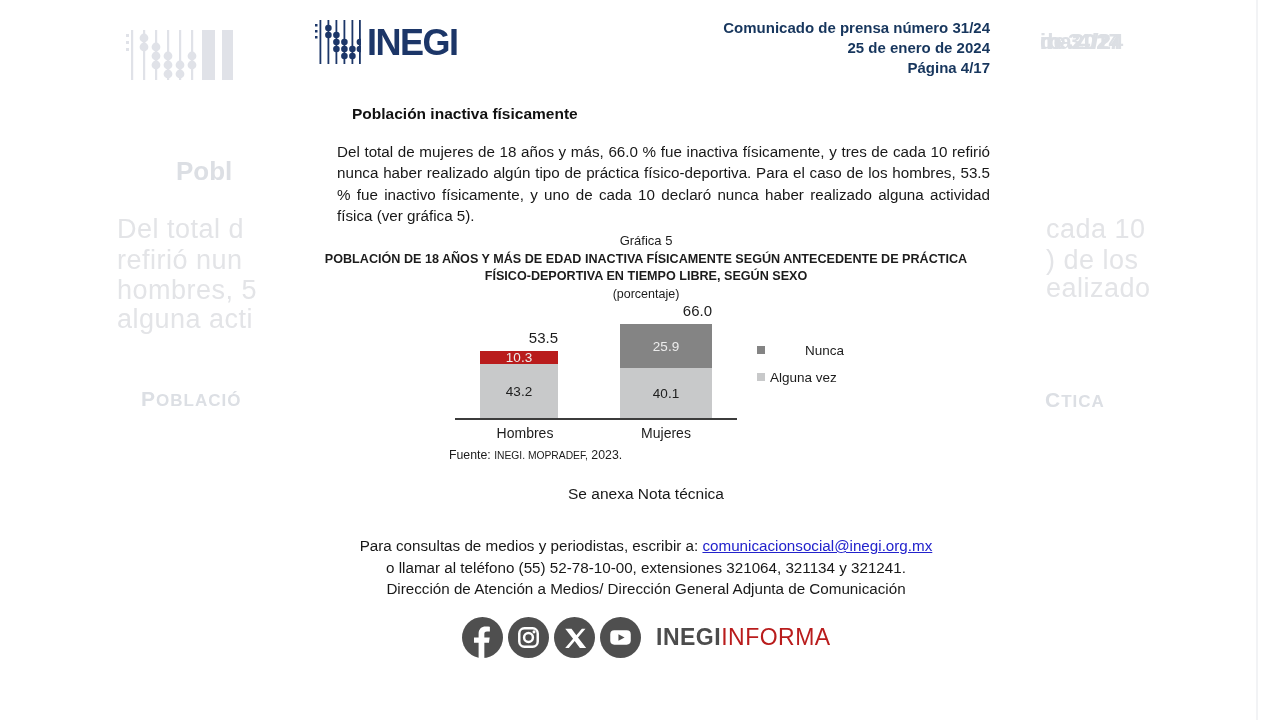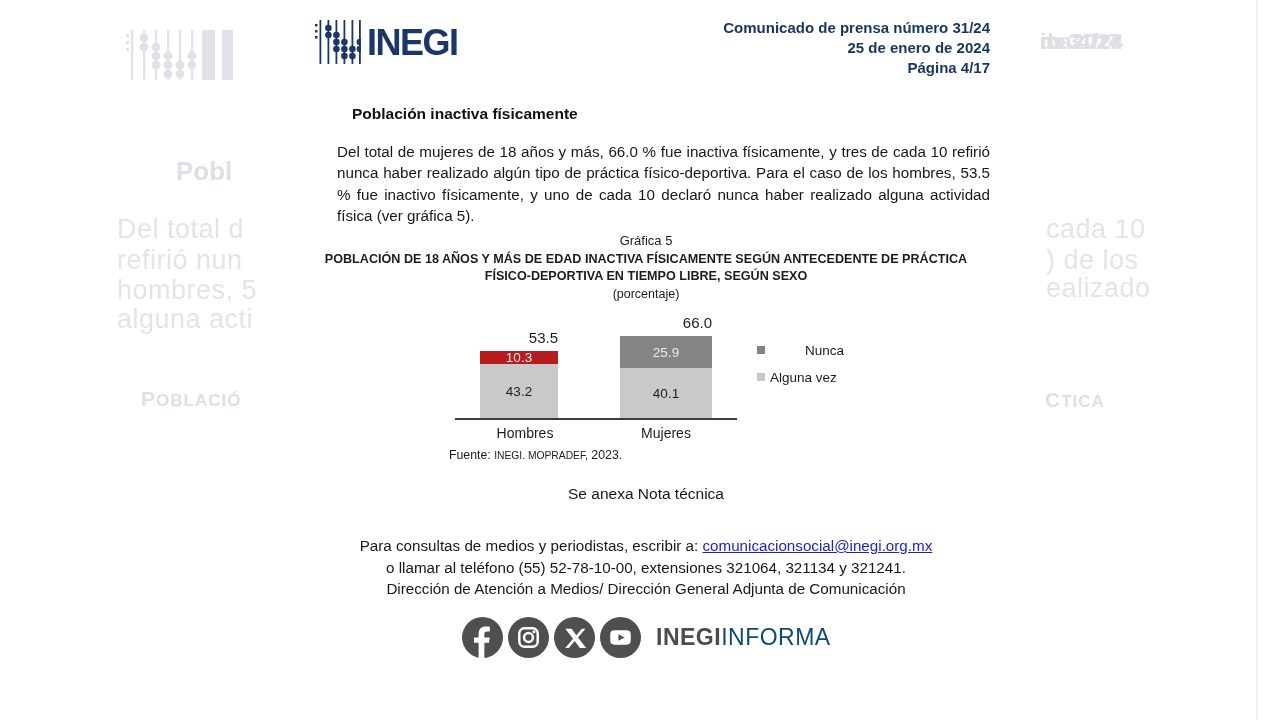--- a/index.html
+++ b/index.html
@@ -40,21 +40,21 @@
   
   .annex{position:absolute;left:316px;top:485px;width:660px;text-align:center;font-size:15.5px;color:#181818;}
   .contact{position:absolute;left:316px;top:535px;width:660px;text-align:center;
            font-size:15.2px;line-height:21.5px;color:#181818;}
   .email-link{color:#2222cc;text-decoration:underline;cursor:pointer;}
   
   .footer{position:absolute;left:462px;top:617px;display:flex;align-items:center;}
   .footer svg{margin-right:5px;cursor:pointer;}
   .brand{margin-left:10px;font-size:23px;letter-spacing:0.5px;}
   .brand-bold{font-weight:bold;color:#4c4c4c;}
-  .brand-light{color:#0c4a6e;}
+  .brand-light{color:#b91c1c;}
   .page-edge{position:absolute;left:1256px;top:0;width:2px;height:720px;background:#f2f3f5;}
 </style>
 </head>
 <body>
 
 <div class="page">
 
   <div class="ghost">
     <svg style="position:absolute;left:126px;top:28px;" width="108" height="54" viewBox="0 0 108 54">
       <g fill="#e0e2e8">
@@ -143,21 +143,21 @@
     <div class="chart-unit">(porcentaje)</div>
   </div>
 
   <div class="bar" style="left:480px;width:78px;">
     <div class="bar-total">53.5</div>
     <div class="seg" data-seg="0" style="height: 13px; background: #b91c1c;">10.3</div>
     <div class="seg" data-seg="1" style="height: 54px; background: rgb(200, 201, 202);">43.2</div>
   </div>
   <div class="bar" style="left:620px;width:92px;">
     <div class="bar-total">66.0</div>
-    <div class="seg" data-seg="0" style="height: 32px; background: rgb(132, 132, 132);">25.9</div>
+    <div class="seg" data-seg="0" style="height: 44px; background: rgb(132, 132, 132);">25.9</div>
     <div class="seg" data-seg="1" style="height: 50px; background: rgb(200, 201, 202);">40.1</div>
   </div>
 
   <div class="axis-line"></div>
   <div class="cat-label" style="left:480px;width:90px;">Hombres</div>
   <div class="cat-label" style="left:620px;width:92px;">Mujeres</div>
 
   <div class="legend-item" style="left:757px;top:343px;gap:40px;">
     <span class="legend-swatch" style="background: rgb(132, 132, 132);"></span>
     <span>Nunca</span>

